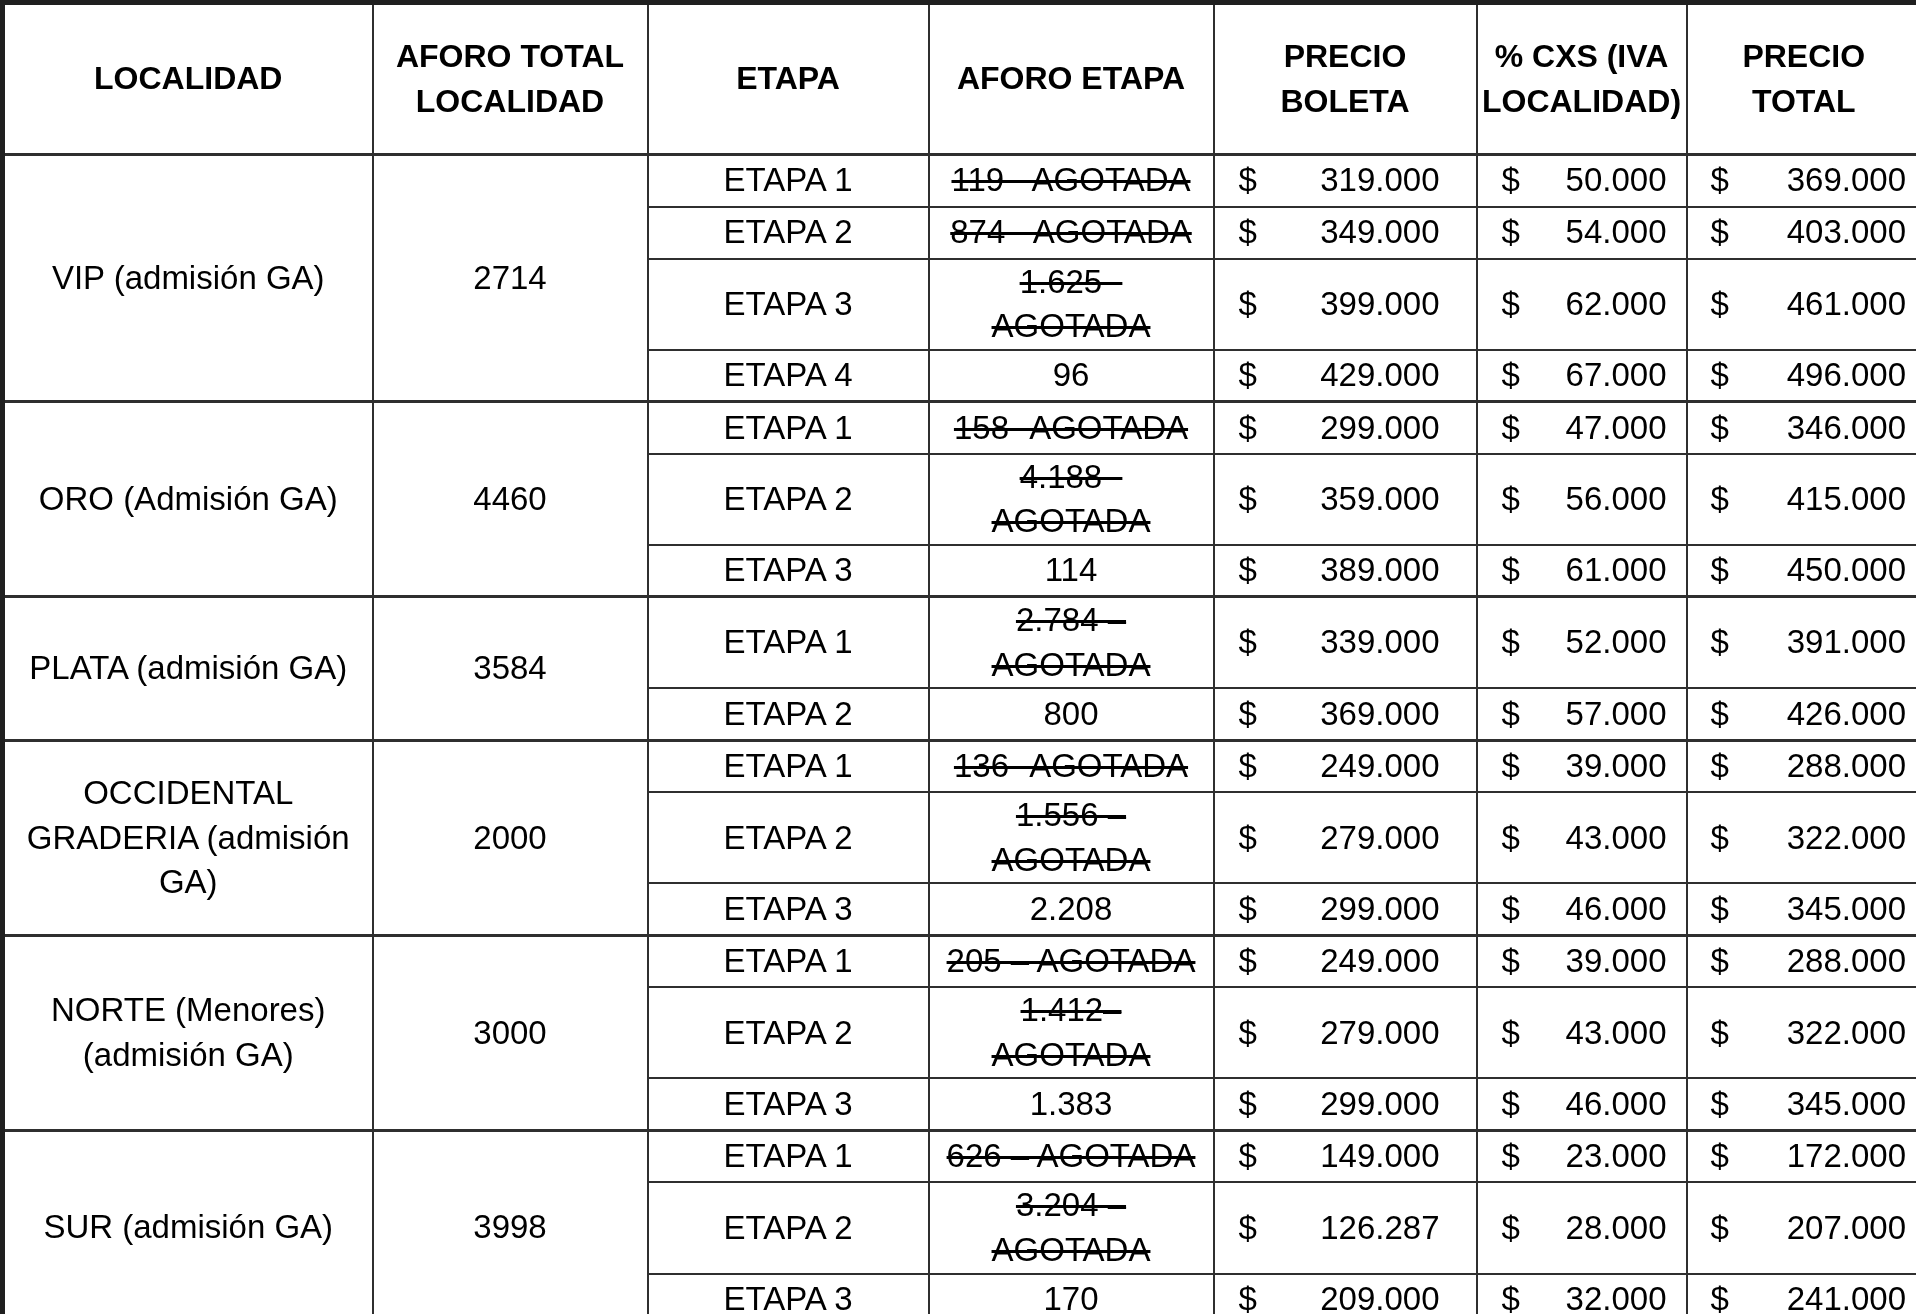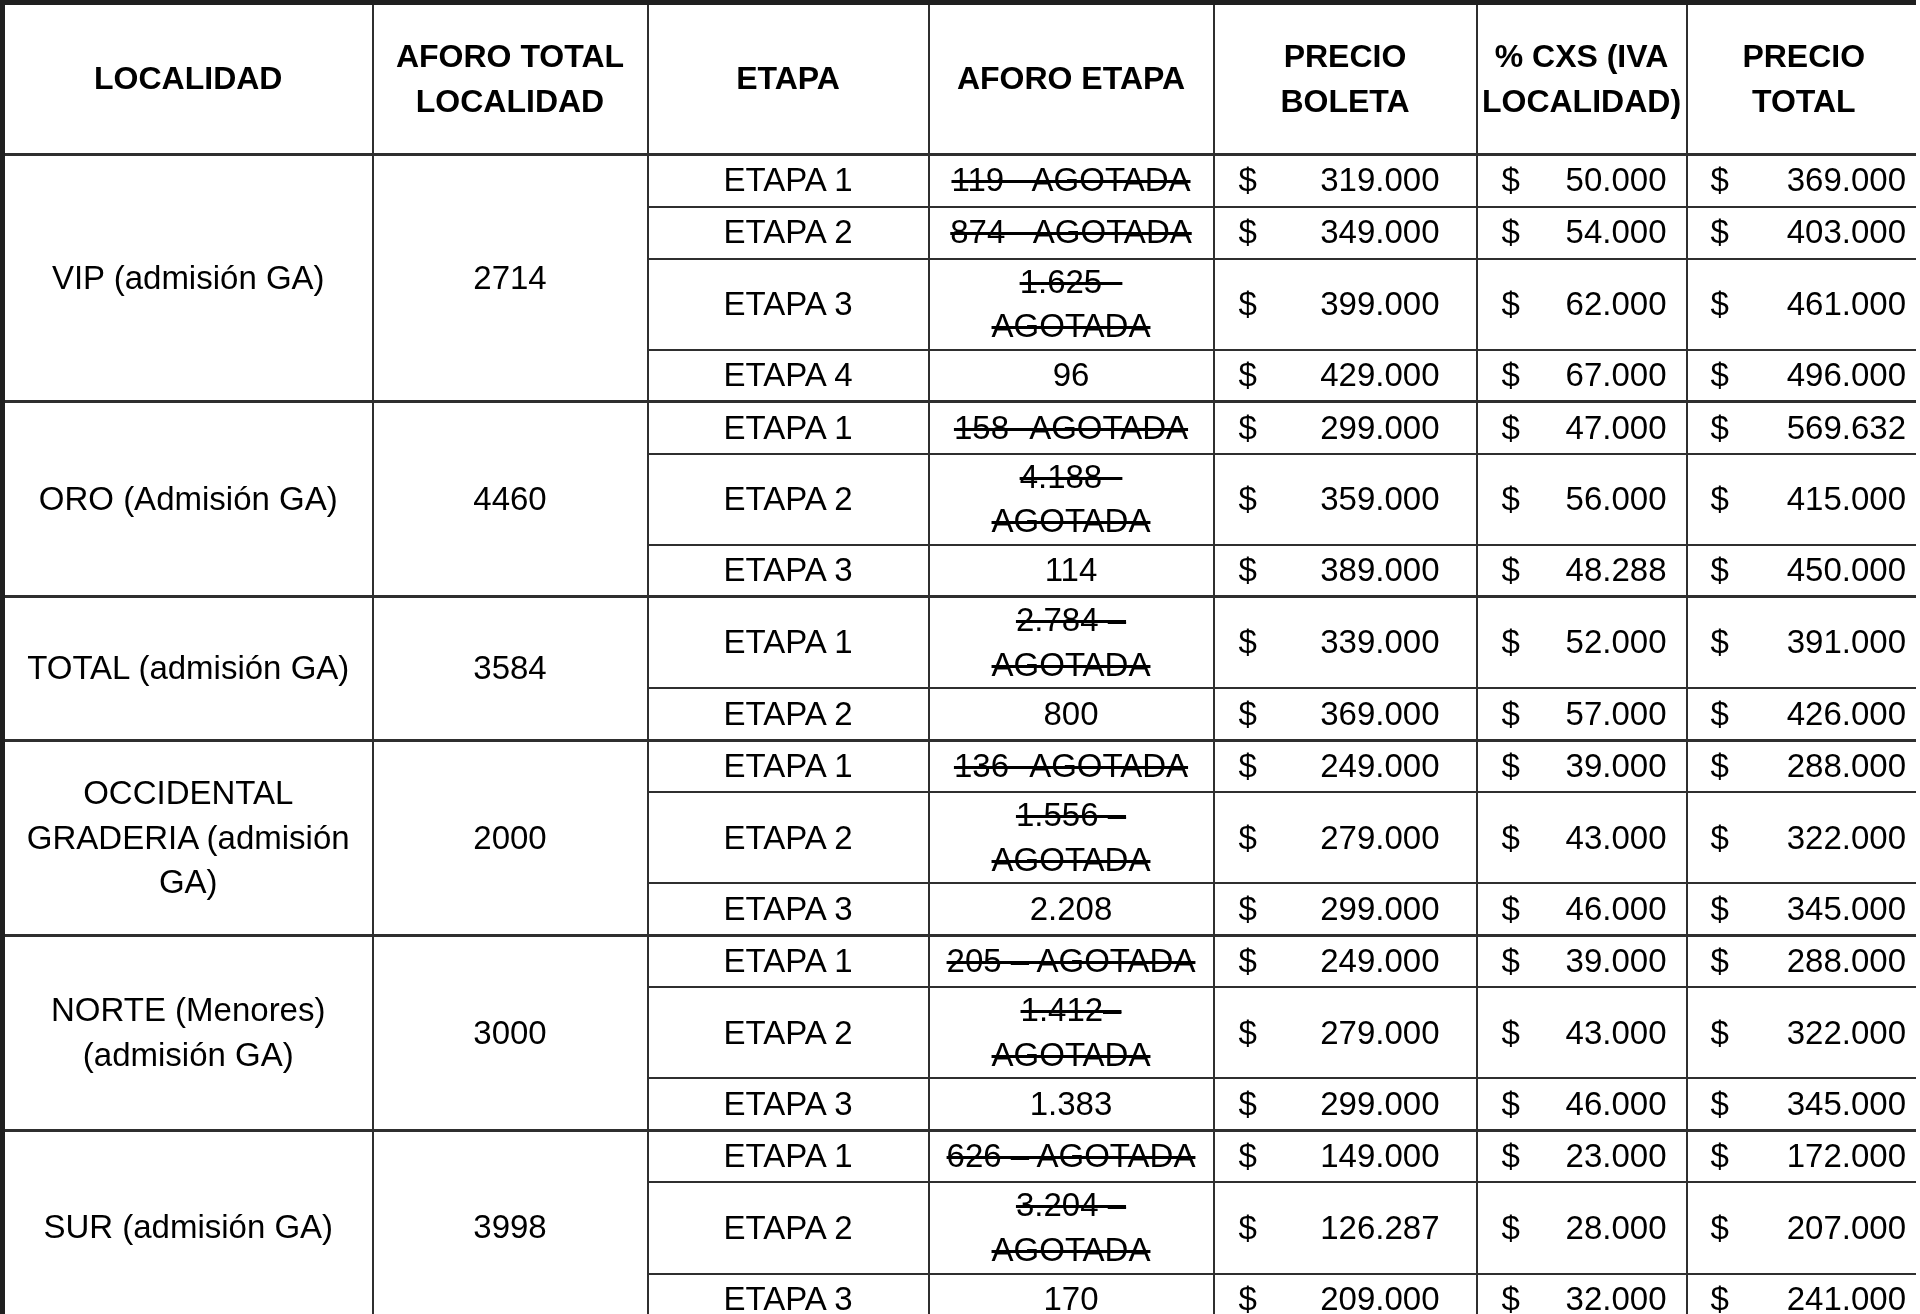--- a/index.html
+++ b/index.html
@@ -155,21 +155,21 @@
           </td>
           <td class="cxs">
             <div class="money">
               <span class="cur">$</span>
               <span class="val">47.000</span>
             </div>
           </td>
           <td class="total">
             <div class="money">
               <span class="cur">$</span>
-              <span class="val">569.632</span>
+              <span class="val">346.000</span>
             </div>
           </td>
         </tr>
         <tr class="tall">
           <td class="etapa"><span class="cell-text">ETAPA 2</span></td>
           <td class="aforo strike"><span class="cell-text">4.188 -
 AGOTADA</span></td>
           <td class="boleta">
             <div class="money">
               <span class="cur">$</span>
@@ -194,32 +194,32 @@
           <td class="aforo"><span class="cell-text">114</span></td>
           <td class="boleta">
             <div class="money">
               <span class="cur">$</span>
               <span class="val">389.000</span>
             </div>
           </td>
           <td class="cxs">
             <div class="money">
               <span class="cur">$</span>
-              <span class="val">48.288</span>
+              <span class="val">61.000</span>
             </div>
           </td>
           <td class="total">
             <div class="money">
               <span class="cur">$</span>
               <span class="val">450.000</span>
             </div>
           </td>
         </tr>
         <tr class="tall group-first">
-          <td class="loc" rowspan="2"><span class="cell-text">TOTAL (admisión GA)</span></td>
+          <td class="loc" rowspan="2"><span class="cell-text">PLATA (admisión GA)</span></td>
           <td class="aforo-total" rowspan="2"><span class="cell-text">3584</span></td>
           <td class="etapa"><span class="cell-text">ETAPA 1</span></td>
           <td class="aforo strike"><span class="cell-text">2.784 –
 AGOTADA</span></td>
           <td class="boleta">
             <div class="money">
               <span class="cur">$</span>
               <span class="val">339.000</span>
             </div>
           </td>

